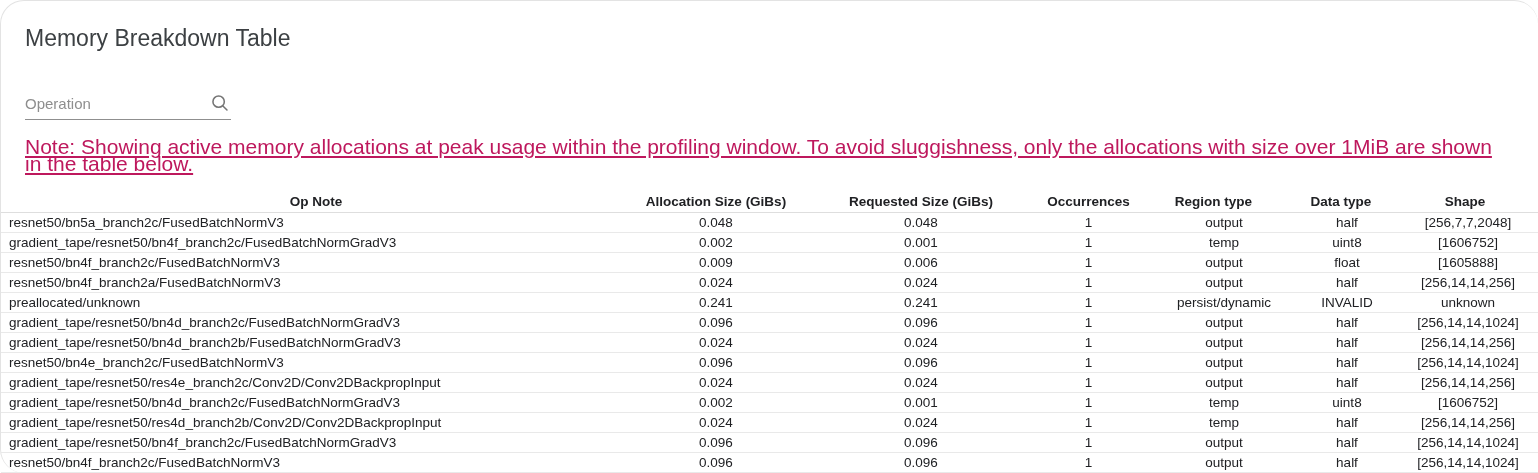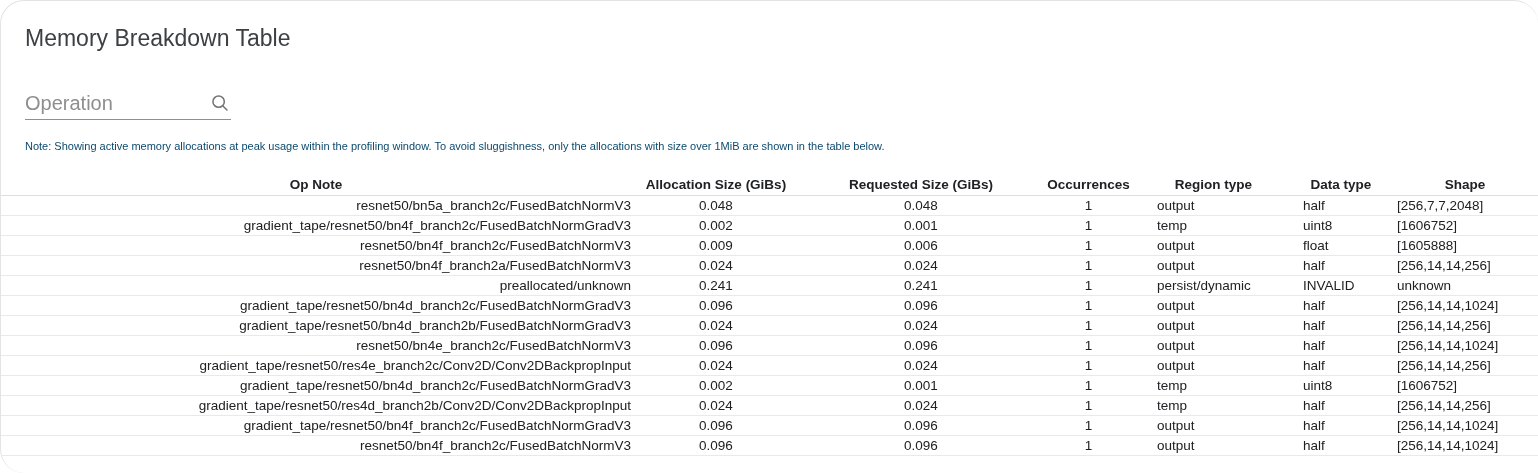--- a/index.html
+++ b/index.html
@@ -24,50 +24,50 @@
   .search-wrap {
     margin:37px 0 0 24px;
     width:206px; height:28px;
     display:flex; align-items:center; justify-content:space-between;
     border-bottom:1px solid #8f8f8f;
     padding-bottom:2px;
   }
   .search-input {
     border:none; outline:none; background:transparent;
     font-family:"Liberation Sans", sans-serif;
-    font-size:20px; color:#202124; width:170px; padding:0;
+    font-size:15px; color:#202124; width:170px; padding:0;
   }
   .search-input::placeholder { color:#8e8e8e; opacity:1; }
   .search-icon { width:22px; height:22px; flex:0 0 auto; }
   .note {
     margin:18px 24px 0 24px;
-    font-size:11px; line-height:17px; color:#0c4a6e;
+    font-size:21px; line-height:17px; color:#be185d;text-decoration:underline;
   }
   table.mem-table {
     margin-top:18px;
     width:1538px; table-layout:fixed;
     border-collapse:collapse;
     font-size:13.5px; color:#202124;
   }
   .mem-table th {
     height:22px; padding:0;
     font-weight:bold; text-align:center;
     border-bottom:1px solid #dedede;
     white-space:nowrap; overflow:hidden;
   }
   .mem-table td {
     height:19px; padding:0;
     border-bottom:1px solid #e9e9e9;
     white-space:nowrap; overflow:hidden;
     text-align:center;
   }
-  .mem-table td.c0 { text-align:right; padding-left:8px; }
-  .mem-table td.c4 { text-align:left; padding-left:21px;margin-top:8px; }
-  .mem-table td.c5 { text-align:left; padding-left:12px; }
-  .mem-table td.c6 { text-align:left; padding-left:6px;margin-left:11px; }
+  .mem-table td.c0 { text-align:left; padding-left:8px; }
+  .mem-table td.c4 { text-align:center; padding-left:21px;margin-top:8px; }
+  .mem-table td.c5 { text-align:center; padding-left:12px; }
+  .mem-table td.c6 { text-align:center; padding-left:6px;margin-left:11px; }
 </style>
 </head>
 <body>
 
 <div class="page">
 
   <div class="page-title">Memory Breakdown Table</div>
 
   <div class="search-wrap">
     <input class="search-input" type="text" placeholder="Operation" style="">

